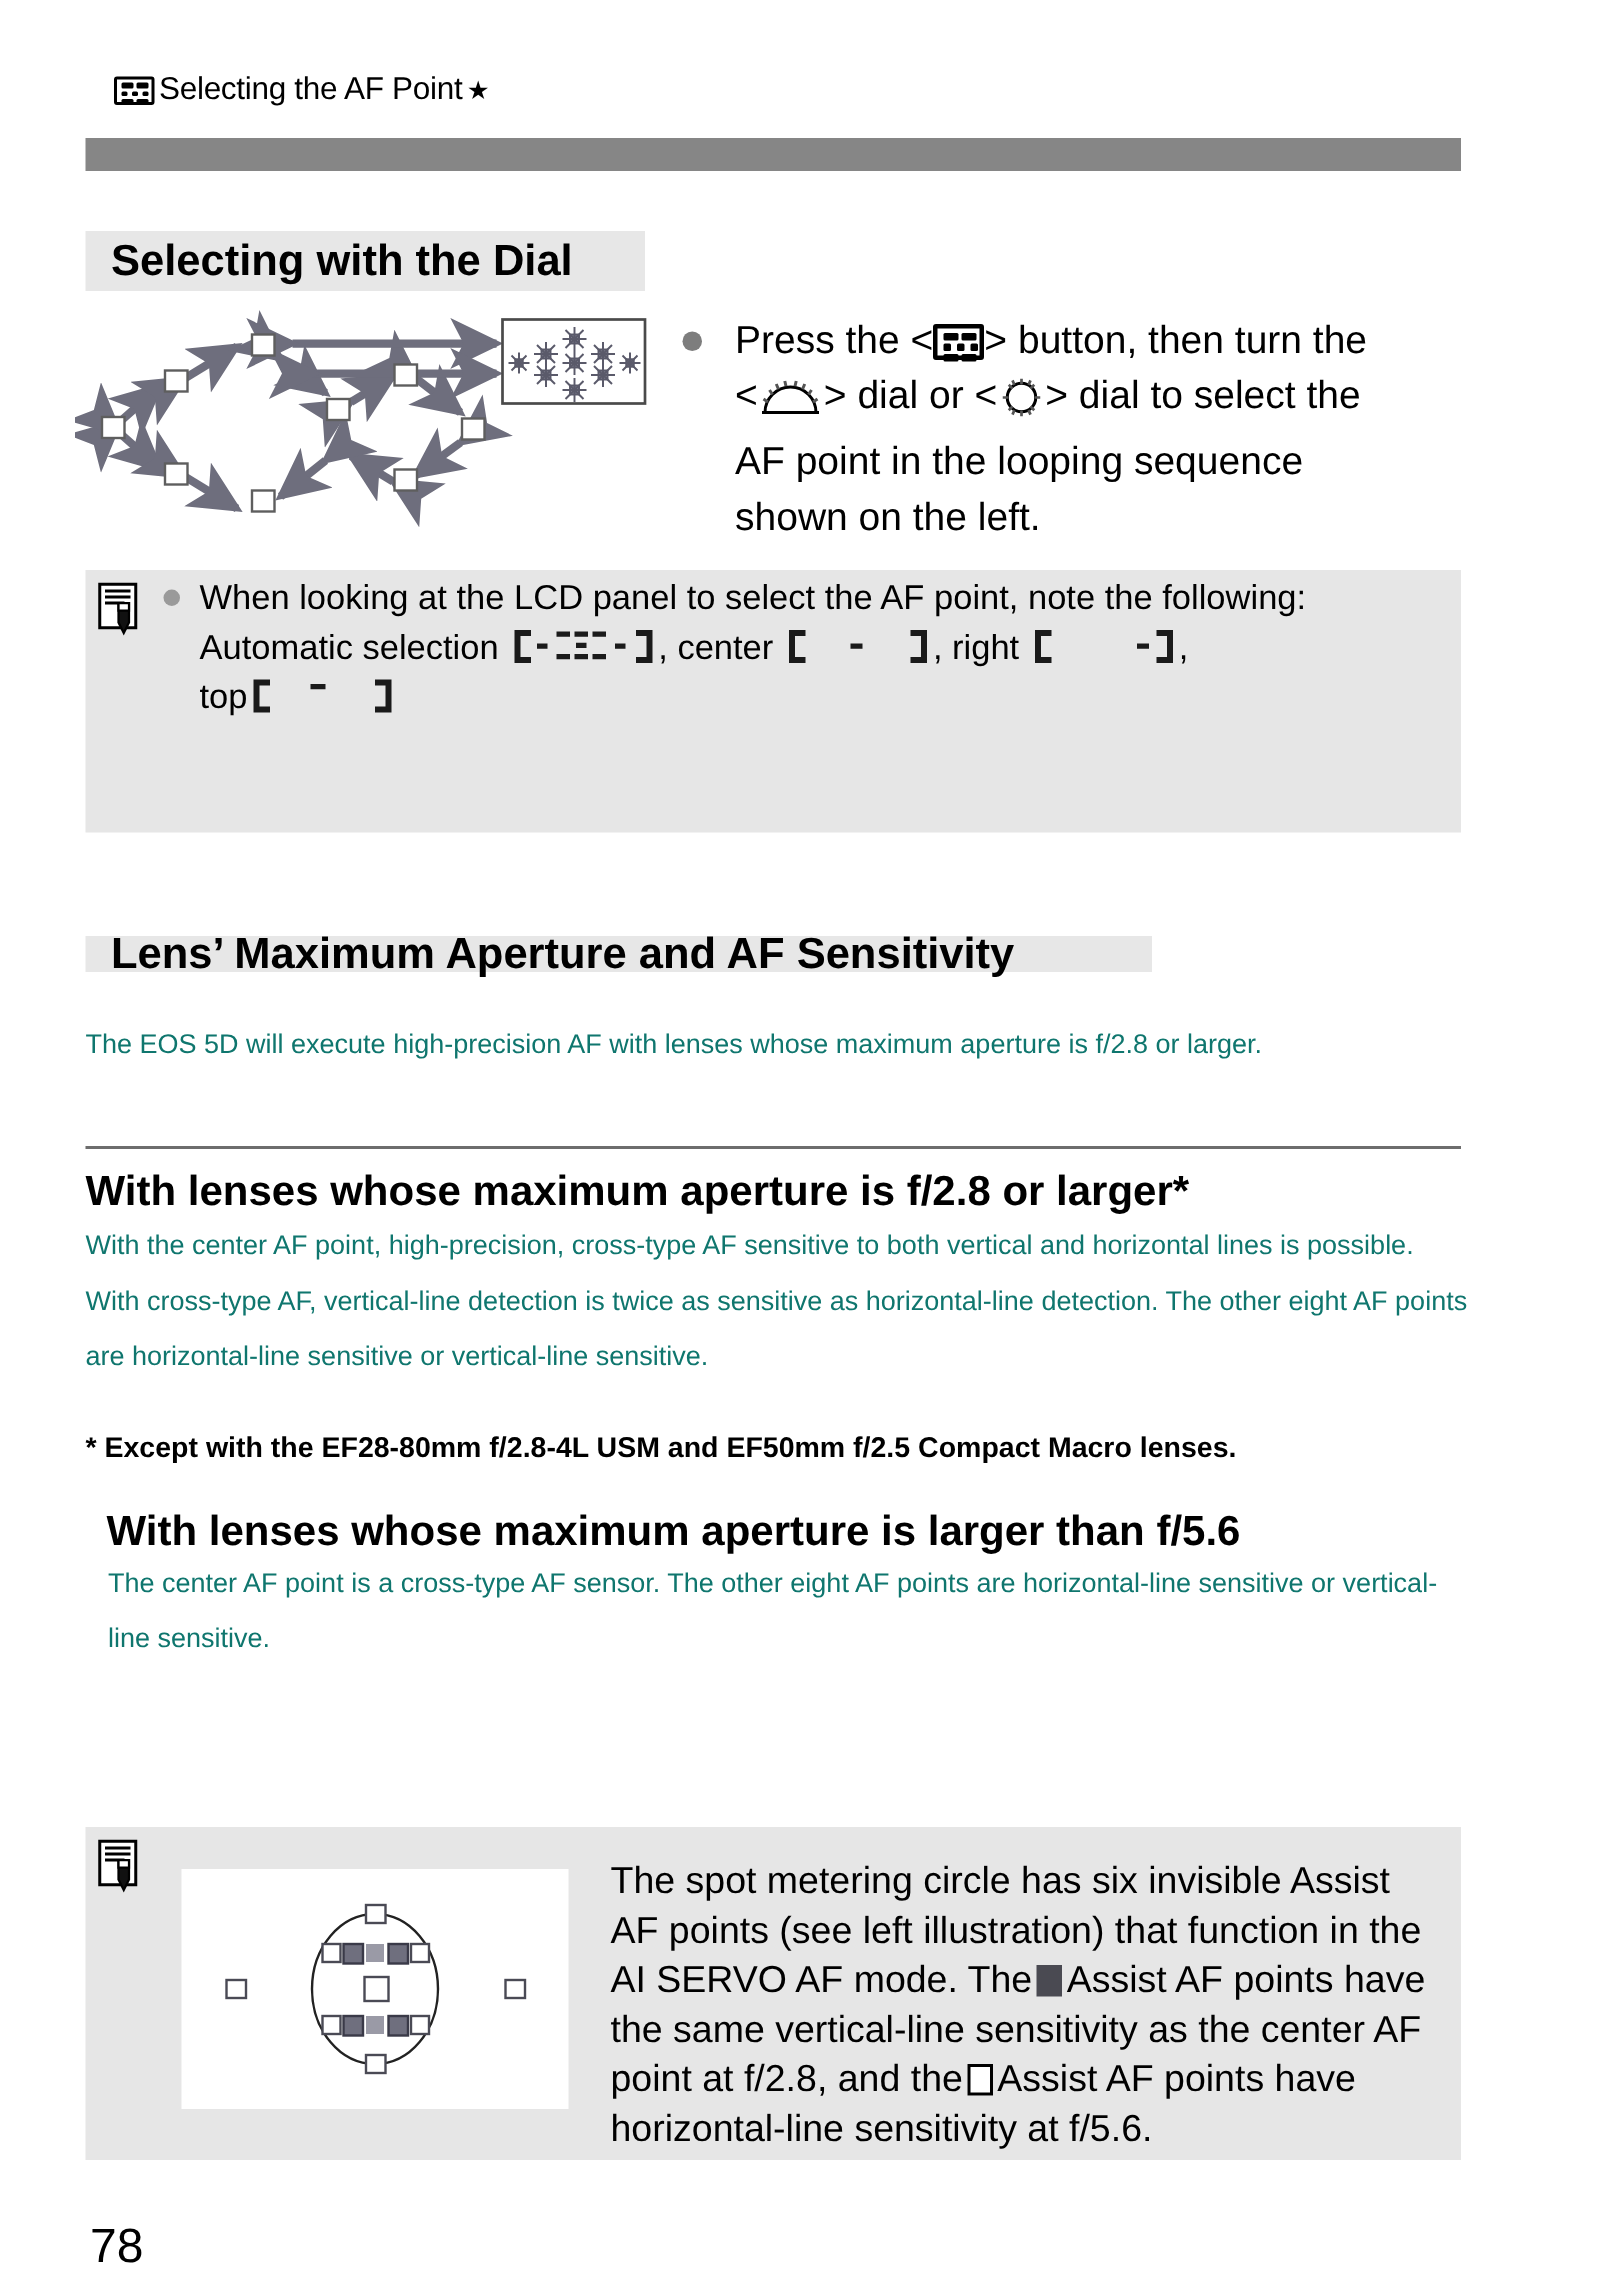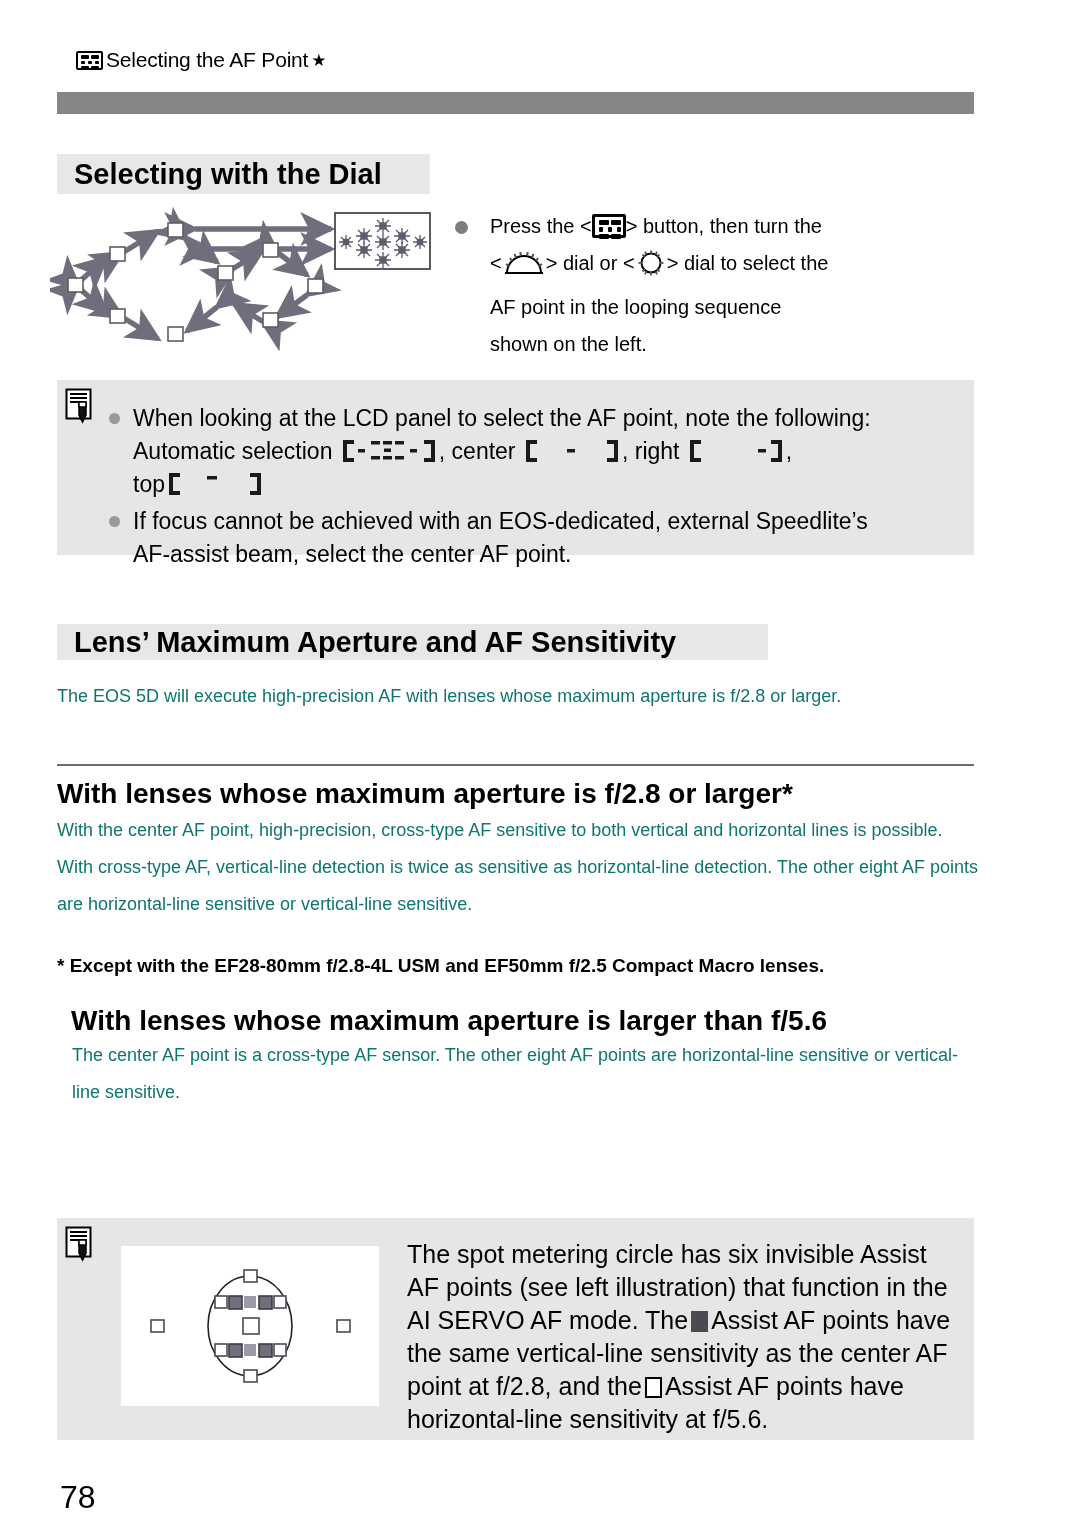--- a/index.html
+++ b/index.html
@@ -70,32 +70,32 @@
     background: #e7e7e7;
     font-weight: bold;
     color: #000;
     display: flex; align-items: center;
   }
   #sec-head-dial {
     left: 57px; top: 154px; width: 373px; height: 40px;
     font-size: 29px; padding-left: 17px;
   }
   #sec-head-aperture {
-    left: 57px; top: 624px; width: 711px; height: 36px;
+    left: 57px; top: 624px; width: 711px; height: 24px;
     font-size: 29px; padding-left: 17px;
   }
 
   
   .loop-diagram { position: absolute; left: 50px; top: 205px; width: 400px; height: 155px; }
 
   
   .dial-instruction {
     position: absolute;
     left: 455px; top: 208px; width: 530px;
-    font-size: 20px; line-height: 37px;
+    font-size: 26px; line-height: 37px;
   }
   .dial-instruction .bullet {
     position: absolute; left: 0; top: 13px;
     width: 13px; height: 13px; border-radius: 50%;
     background: #7d7d7d;
   }
   .dial-instruction .txt { margin-left: 35px; }
 
   .dial-glyph { display: inline-block; vertical-align: -7px; margin: 0 1px; }
 
@@ -103,21 +103,21 @@
   .note-box {
     position: absolute;
     background: #e6e6e6;
     display: flex;
   }
   #note-lcd { left: 57px; top: 380px; width: 917px; height: 175px; }
   #note-spot { left: 57px; top: 1218px; width: 917px; height: 222px; }
 
   .note-icon-wrap { width: 52px; padding: 8px 0 0 8px; flex: none; }
 
-  .note-body { flex: 1; padding-top: 22px; padding-right: 14px; }
+  .note-body { flex: 1; padding-top: 2px; padding-right: 14px; }
   .note-line {
     display: flex; align-items: flex-start;
     font-size: 23px; line-height: 33px;
   }
   .note-bullet {
     width: 11px; height: 11px; border-radius: 50%;
     background: #9a9a9a; flex: none; margin: 11px 13px 0 0;
   }
   .note-text { flex: 1; }
   .lcd-svg { vertical-align: -5px; margin: 0 2px; }
@@ -379,27 +379,20 @@
           <span>top</span><svg class="lcd-svg" width="96" height="26" viewBox="0 0 96 26">
             <g fill="#1a1a1a">
               <path d="M2,2 h11 v4 h-7 v14 h7 v4 h-11 z"></path>
               <rect x="40" y="5" width="10" height="3.5"></rect>
               <path d="M94,2 h-11 v4 h7 v14 h-7 v4 h11 z"></path>
             </g>
           </svg>
         </div>
       </div>
     </div>
-    <div class="note-line" style="margin-top:4px;">
-      <span class="note-bullet"></span>
-      <div class="note-text">
-        <div>If focus cannot be achieved with an EOS-dedicated, external Speedlite’s</div>
-        <div>AF-assist beam, select the center AF point.</div>
-      </div>
-    </div>
   </div>
 </div>
 
 <div class="sec-head" id="sec-head-aperture">
   <span>Lens’ Maximum Aperture and AF Sensitivity</span>
 </div>
 
 <div class="body-para" id="para-intro">The EOS 5D will execute high-precision AF with lenses whose maximum aperture is f/2.8 or larger.</div>
 
 <div class="rule"></div>

